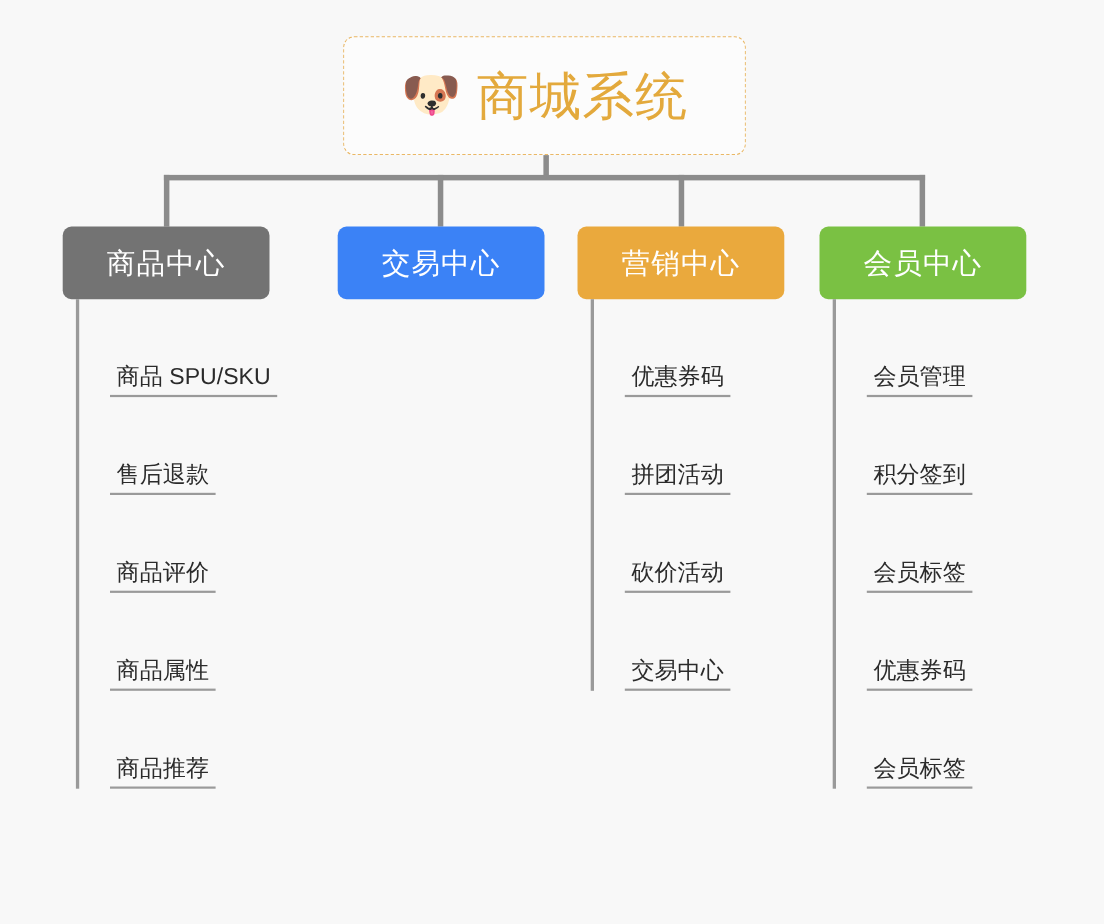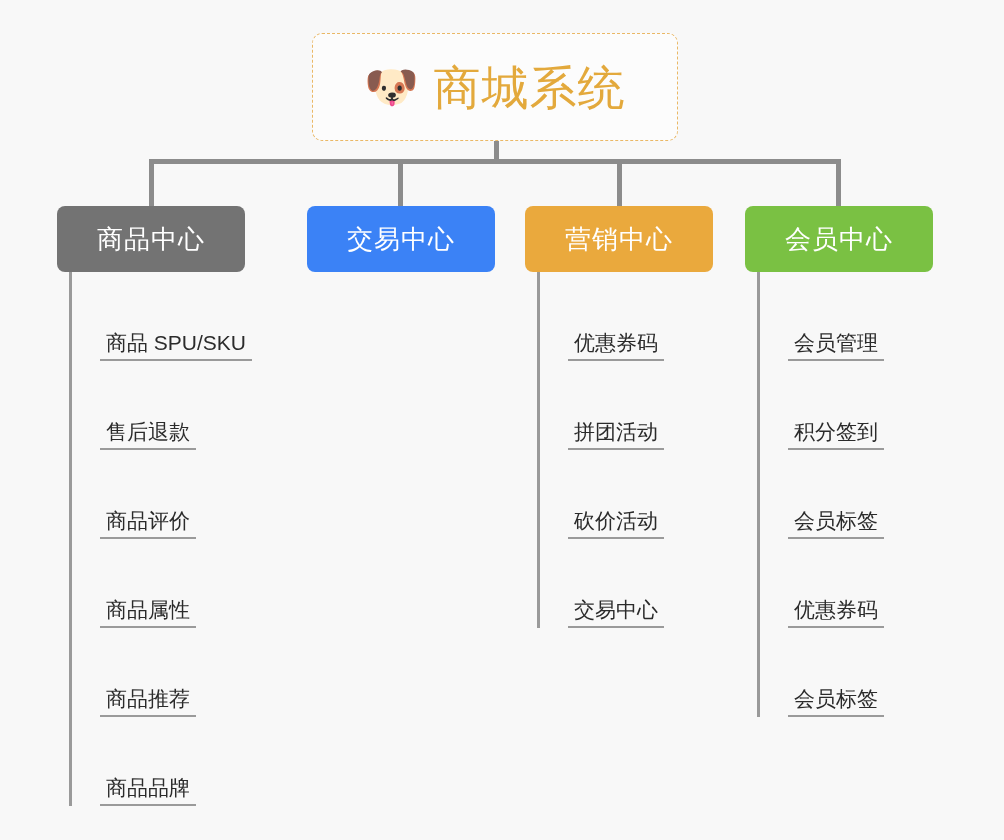--- a/index.html
+++ b/index.html
@@ -156,23 +156,20 @@
         </div>
       <div class="item">
           <span class="item-label">商品评价</span>
         </div>
       <div class="item">
           <span class="item-label">商品属性</span>
         </div>
       <div class="item">
           <span class="item-label">商品推荐</span>
         </div>
-      <div class="item">
-          <span class="item-label">商品品牌</span>
-        </div>
     </div>
   </div>
 
   <div class="column col-2">
     <div class="col-header" style="background: #3b82f6;">
       <span>交易中心</span>
     </div>
   </div>
 
   <div class="column col-3">

